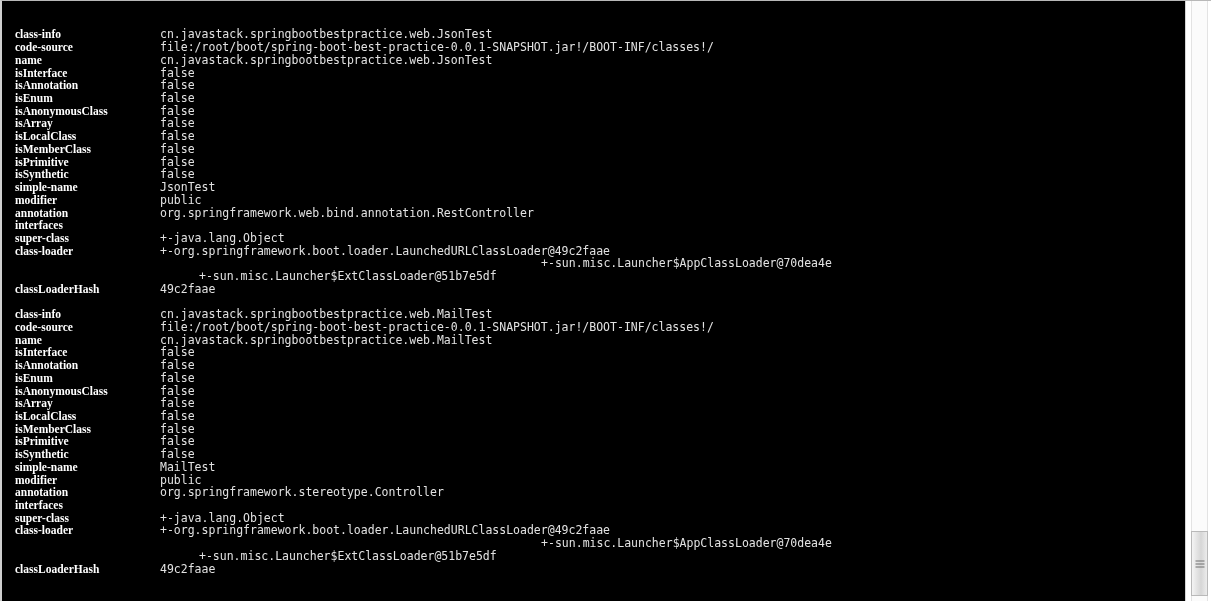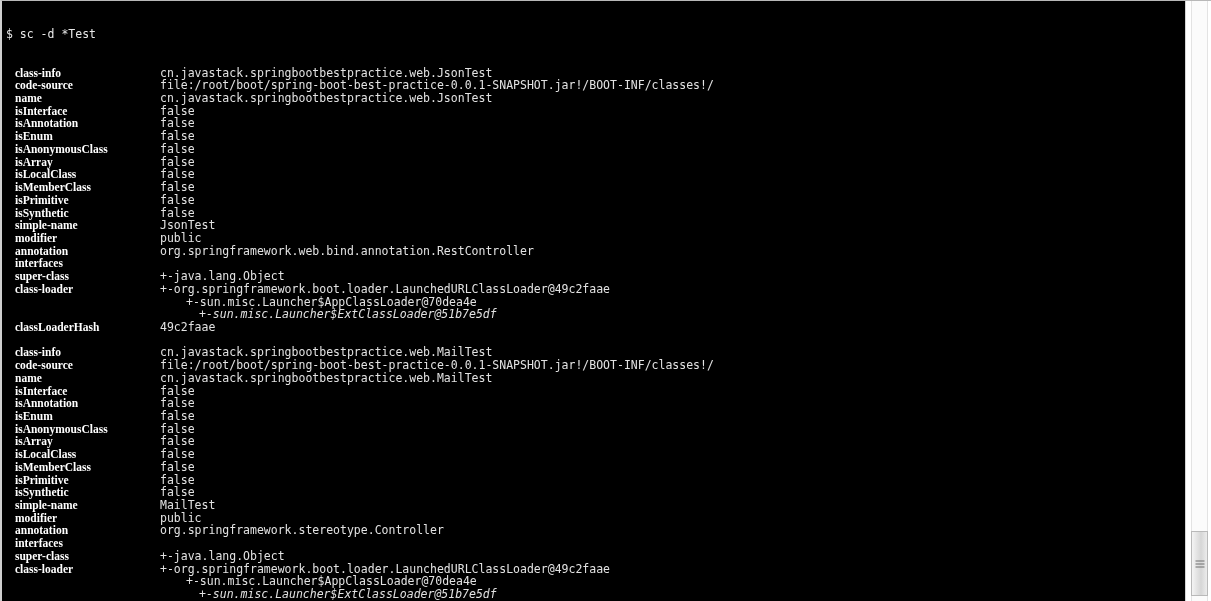--- a/index.html
+++ b/index.html
@@ -71,22 +71,22 @@
   .kv .v {
     display: inline-block;
     color: #e2e2e2;
     vertical-align: top;
   }
 
   .cont {
     color: #e2e2e2;
     padding-left: 156px;
   }
-  .cont.lvl1 { padding-left: 182px; }
-  .cont.lvl2 { padding-left: 195px; font-style: italic; }
+  .cont.lvl1 { padding-left: 182px; text-align: center; }
+  .cont.lvl2 { padding-left: 195px; }
 
   
   #scrollbar {
     position: absolute;
     right: 0;
     top: 0;
     width: 26px;
     height: 601px;
     background: #ffffff;
     border-left: 1px solid #d4d4d4;
@@ -127,21 +127,20 @@
     margin-bottom: 2px;
     background: #6f6f6f;
   }
 </style>
 </head>
 <body>
 
 <div id="terminal">
 
   <div id="screen">
-    <div class="line prompt-line">$ sc -d *Test</div>
     <div id="blocks-container"><div class="line kv"><span class="k">class-info</span><span class="v">cn.javastack.springbootbestpractice.web.JsonTest</span></div><div class="line kv"><span class="k">code-source</span><span class="v">file:/root/boot/spring-boot-best-practice-0.0.1-SNAPSHOT.jar!/BOOT-INF/classes!/</span></div><div class="line kv"><span class="k">name</span><span class="v">cn.javastack.springbootbestpractice.web.JsonTest</span></div><div class="line kv"><span class="k">isInterface</span><span class="v">false</span></div><div class="line kv"><span class="k">isAnnotation</span><span class="v">false</span></div><div class="line kv"><span class="k">isEnum</span><span class="v">false</span></div><div class="line kv"><span class="k">isAnonymousClass</span><span class="v">false</span></div><div class="line kv"><span class="k">isArray</span><span class="v">false</span></div><div class="line kv"><span class="k">isLocalClass</span><span class="v">false</span></div><div class="line kv"><span class="k">isMemberClass</span><span class="v">false</span></div><div class="line kv"><span class="k">isPrimitive</span><span class="v">false</span></div><div class="line kv"><span class="k">isSynthetic</span><span class="v">false</span></div><div class="line kv"><span class="k">simple-name</span><span class="v">JsonTest</span></div><div class="line kv"><span class="k">modifier</span><span class="v">public</span></div><div class="line kv"><span class="k">annotation</span><span class="v">org.springframework.web.bind.annotation.RestController</span></div><div class="line kv"><span class="k">interfaces</span><span class="v"></span></div><div class="line kv"><span class="k">super-class</span><span class="v">+-java.lang.Object</span></div><div class="line kv"><span class="k">class-loader</span><span class="v">+-org.springframework.boot.loader.LaunchedURLClassLoader@49c2faae</span></div><div class="line cont lvl1">+-sun.misc.Launcher$AppClassLoader@70dea4e</div><div class="line cont lvl2">+-sun.misc.Launcher$ExtClassLoader@51b7e5df</div><div class="line kv"><span class="k">classLoaderHash</span><span class="v">49c2faae</span></div><div class="line blank"></div><div class="line kv"><span class="k">class-info</span><span class="v">cn.javastack.springbootbestpractice.web.MailTest</span></div><div class="line kv"><span class="k">code-source</span><span class="v">file:/root/boot/spring-boot-best-practice-0.0.1-SNAPSHOT.jar!/BOOT-INF/classes!/</span></div><div class="line kv"><span class="k">name</span><span class="v">cn.javastack.springbootbestpractice.web.MailTest</span></div><div class="line kv"><span class="k">isInterface</span><span class="v">false</span></div><div class="line kv"><span class="k">isAnnotation</span><span class="v">false</span></div><div class="line kv"><span class="k">isEnum</span><span class="v">false</span></div><div class="line kv"><span class="k">isAnonymousClass</span><span class="v">false</span></div><div class="line kv"><span class="k">isArray</span><span class="v">false</span></div><div class="line kv"><span class="k">isLocalClass</span><span class="v">false</span></div><div class="line kv"><span class="k">isMemberClass</span><span class="v">false</span></div><div class="line kv"><span class="k">isPrimitive</span><span class="v">false</span></div><div class="line kv"><span class="k">isSynthetic</span><span class="v">false</span></div><div class="line kv"><span class="k">simple-name</span><span class="v">MailTest</span></div><div class="line kv"><span class="k">modifier</span><span class="v">public</span></div><div class="line kv"><span class="k">annotation</span><span class="v">org.springframework.stereotype.Controller</span></div><div class="line kv"><span class="k">interfaces</span><span class="v"></span></div><div class="line kv"><span class="k">super-class</span><span class="v">+-java.lang.Object</span></div><div class="line kv"><span class="k">class-loader</span><span class="v">+-org.springframework.boot.loader.LaunchedURLClassLoader@49c2faae</span></div><div class="line cont lvl1">+-sun.misc.Launcher$AppClassLoader@70dea4e</div><div class="line cont lvl2">+-sun.misc.Launcher$ExtClassLoader@51b7e5df</div><div class="line kv"><span class="k">classLoaderHash</span><span class="v">49c2faae</span></div></div>
     
     
   </div>
 
   <div id="scrollbar">
     <div id="scroll-track"></div>
     <div id="scroll-thumb">
       <div id="scroll-grip">
         <i></i>

